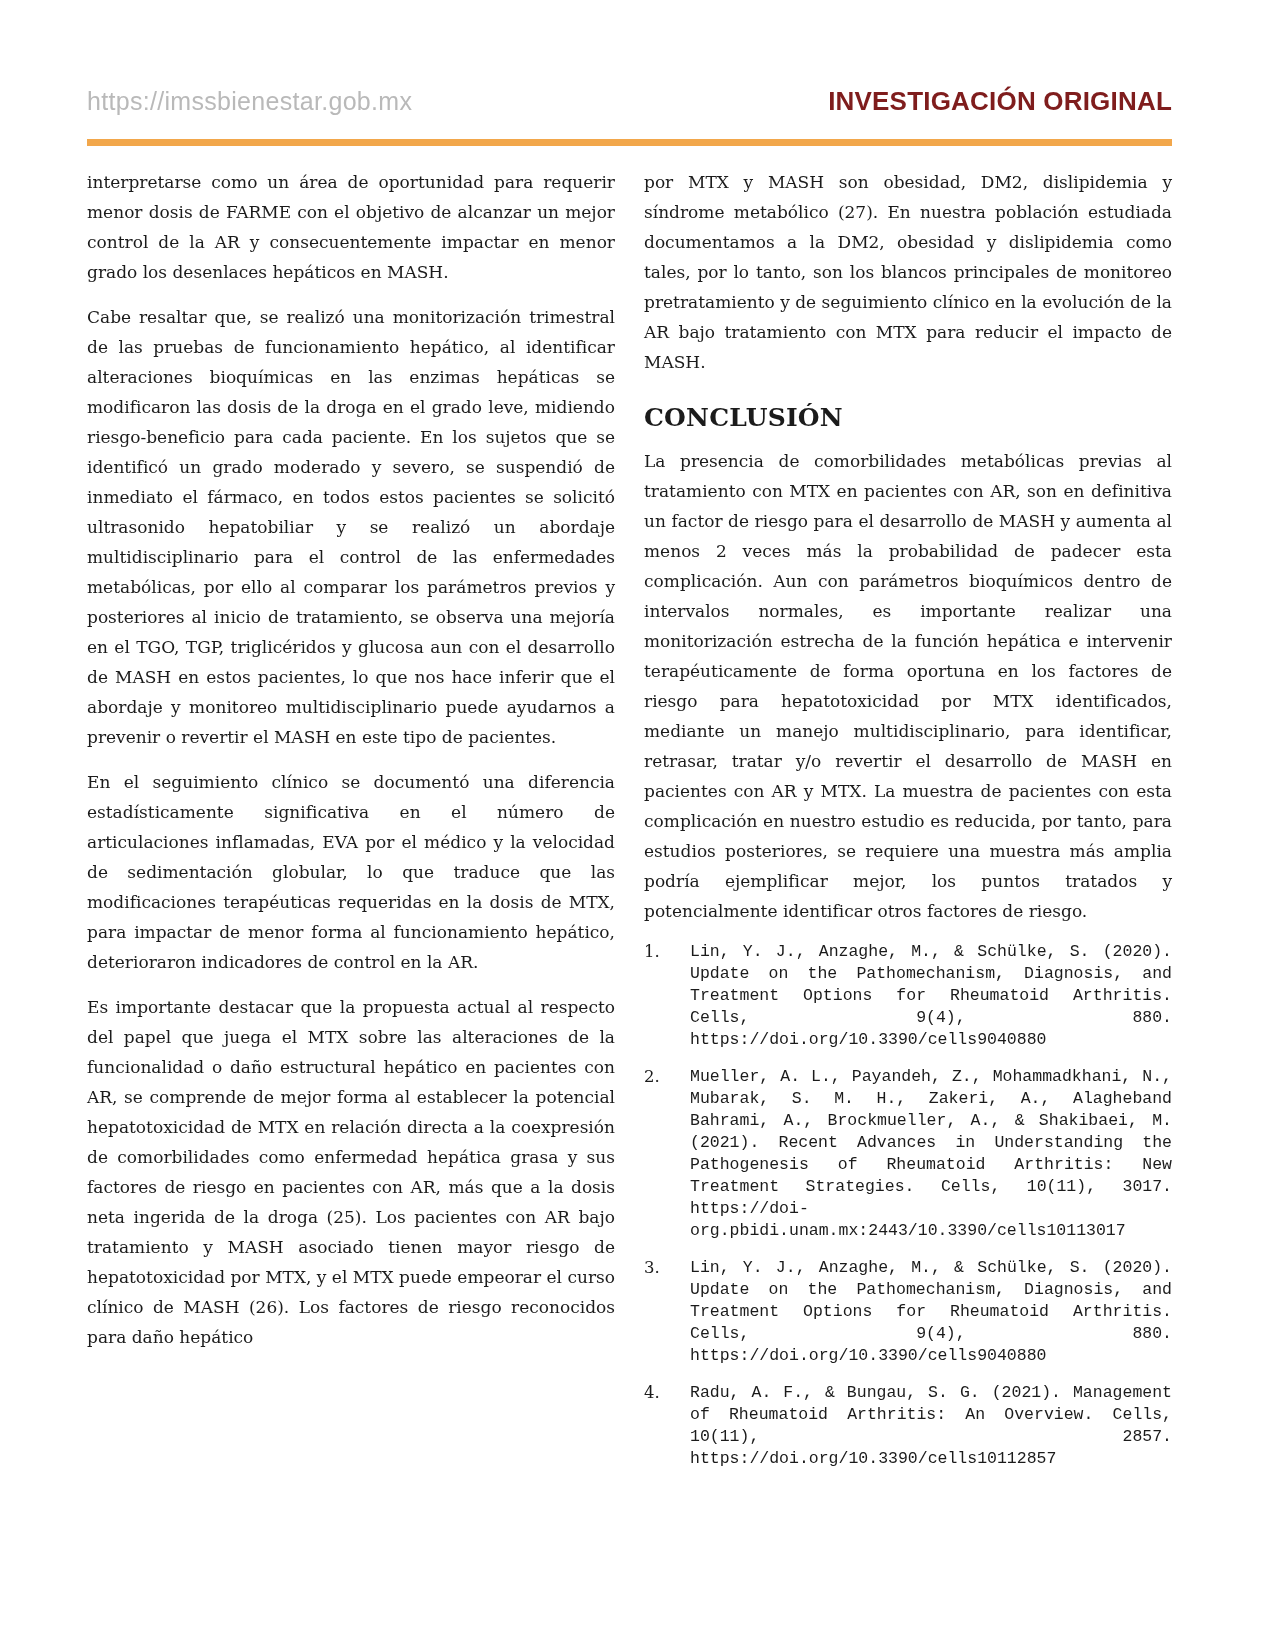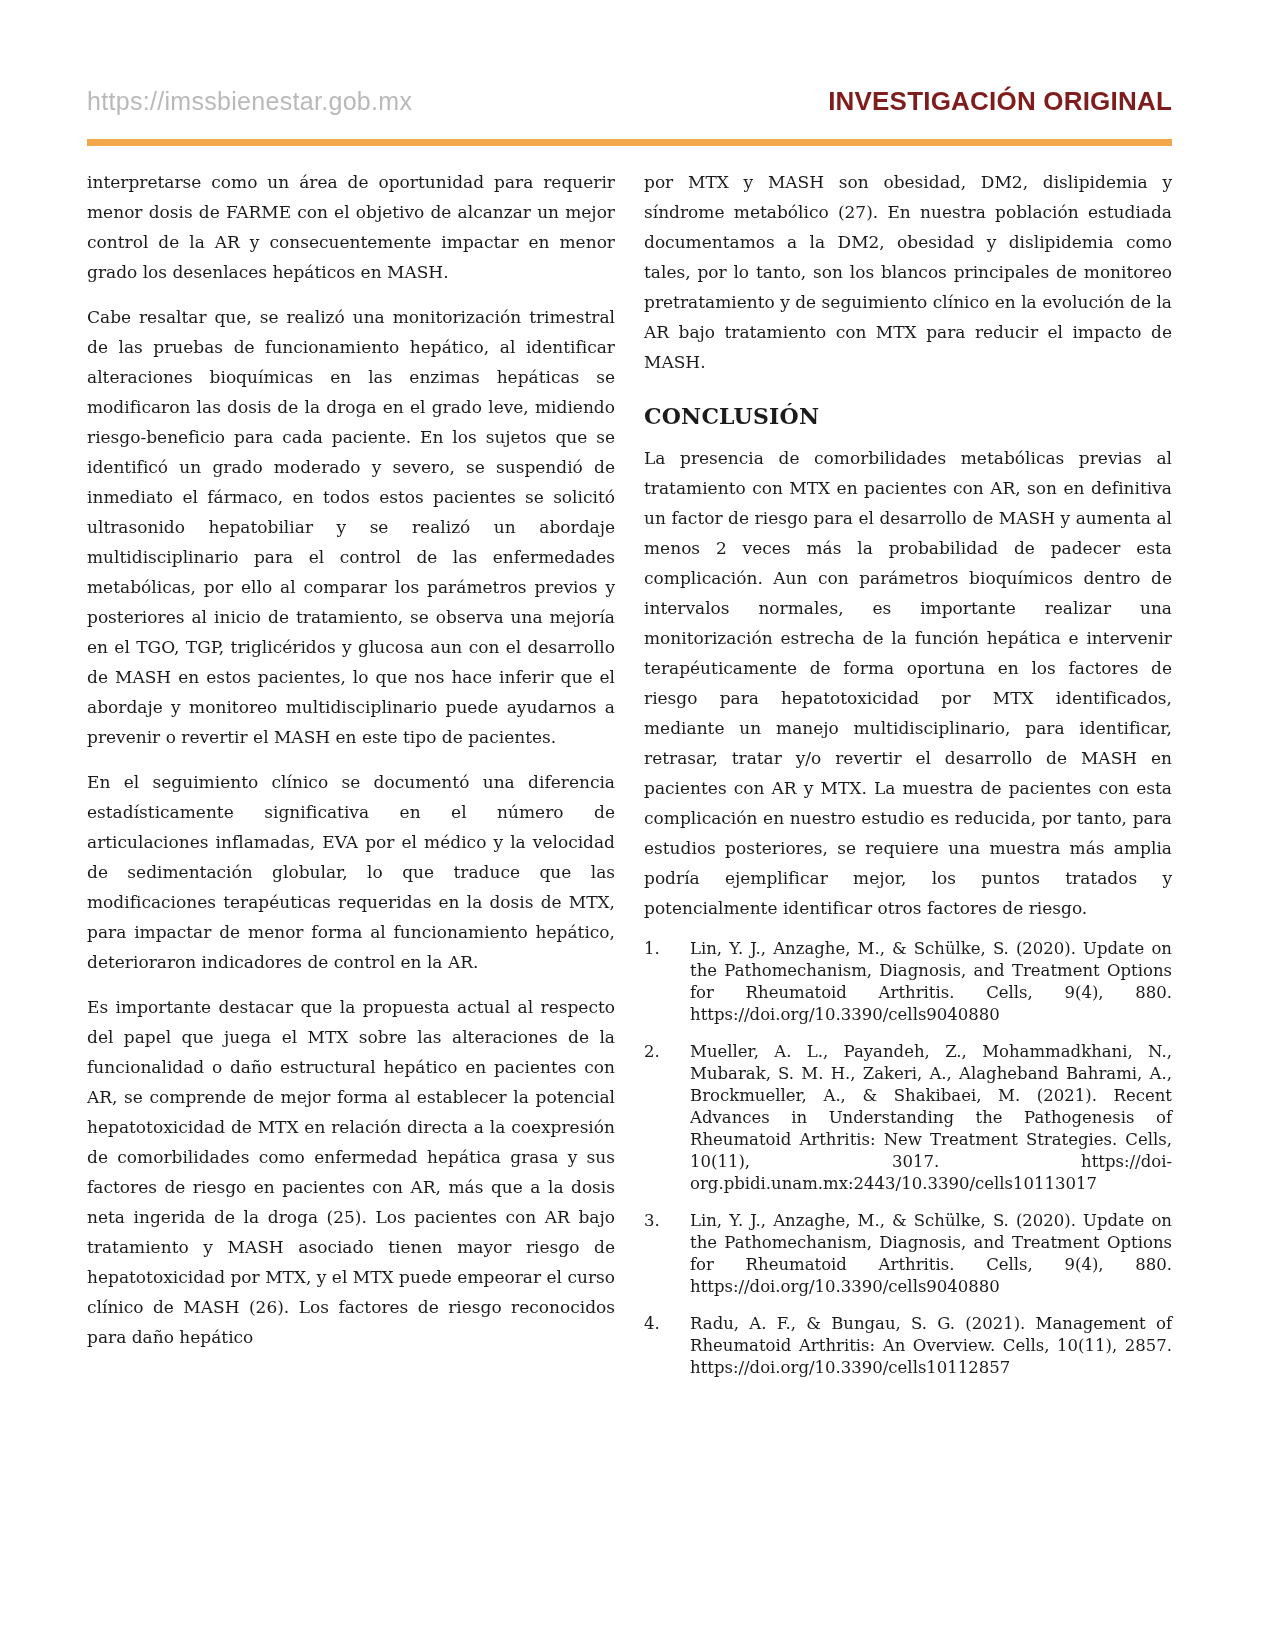--- a/index.html
+++ b/index.html
@@ -50,35 +50,35 @@
     gap:29px;
   }
   .col { width:528px; }
   .col p {
     font-size:17px;
     line-height:30px;
     text-align:justify;
     margin:0 0 15px 0;
   }
   .section-heading {
-    font-size:22px;
+    font-size:25px;
     font-weight:700;
     letter-spacing:0.2px;
     margin:26px 0 14px 0;
   }
   
   .references { list-style:none; }
   .ref-item {
     display:flex;
     font-size:16.5px;
     line-height:22px;
     margin-bottom:15px;
   }
   .ref-num { flex:none; width:46px; }
-  .ref-text { flex:1; text-align:justify; }
+  .ref-text { flex:1; text-align:justify;font-family:Liberation Mono, monospace; }
   
   .footer-pagenum {
     position:absolute;
     left:76px; top:1570px;
     font-family:"Liberation Sans", sans-serif;
     font-size:40px;
     font-weight:700;
     color:#000000;
   }
   .footer-bar {

